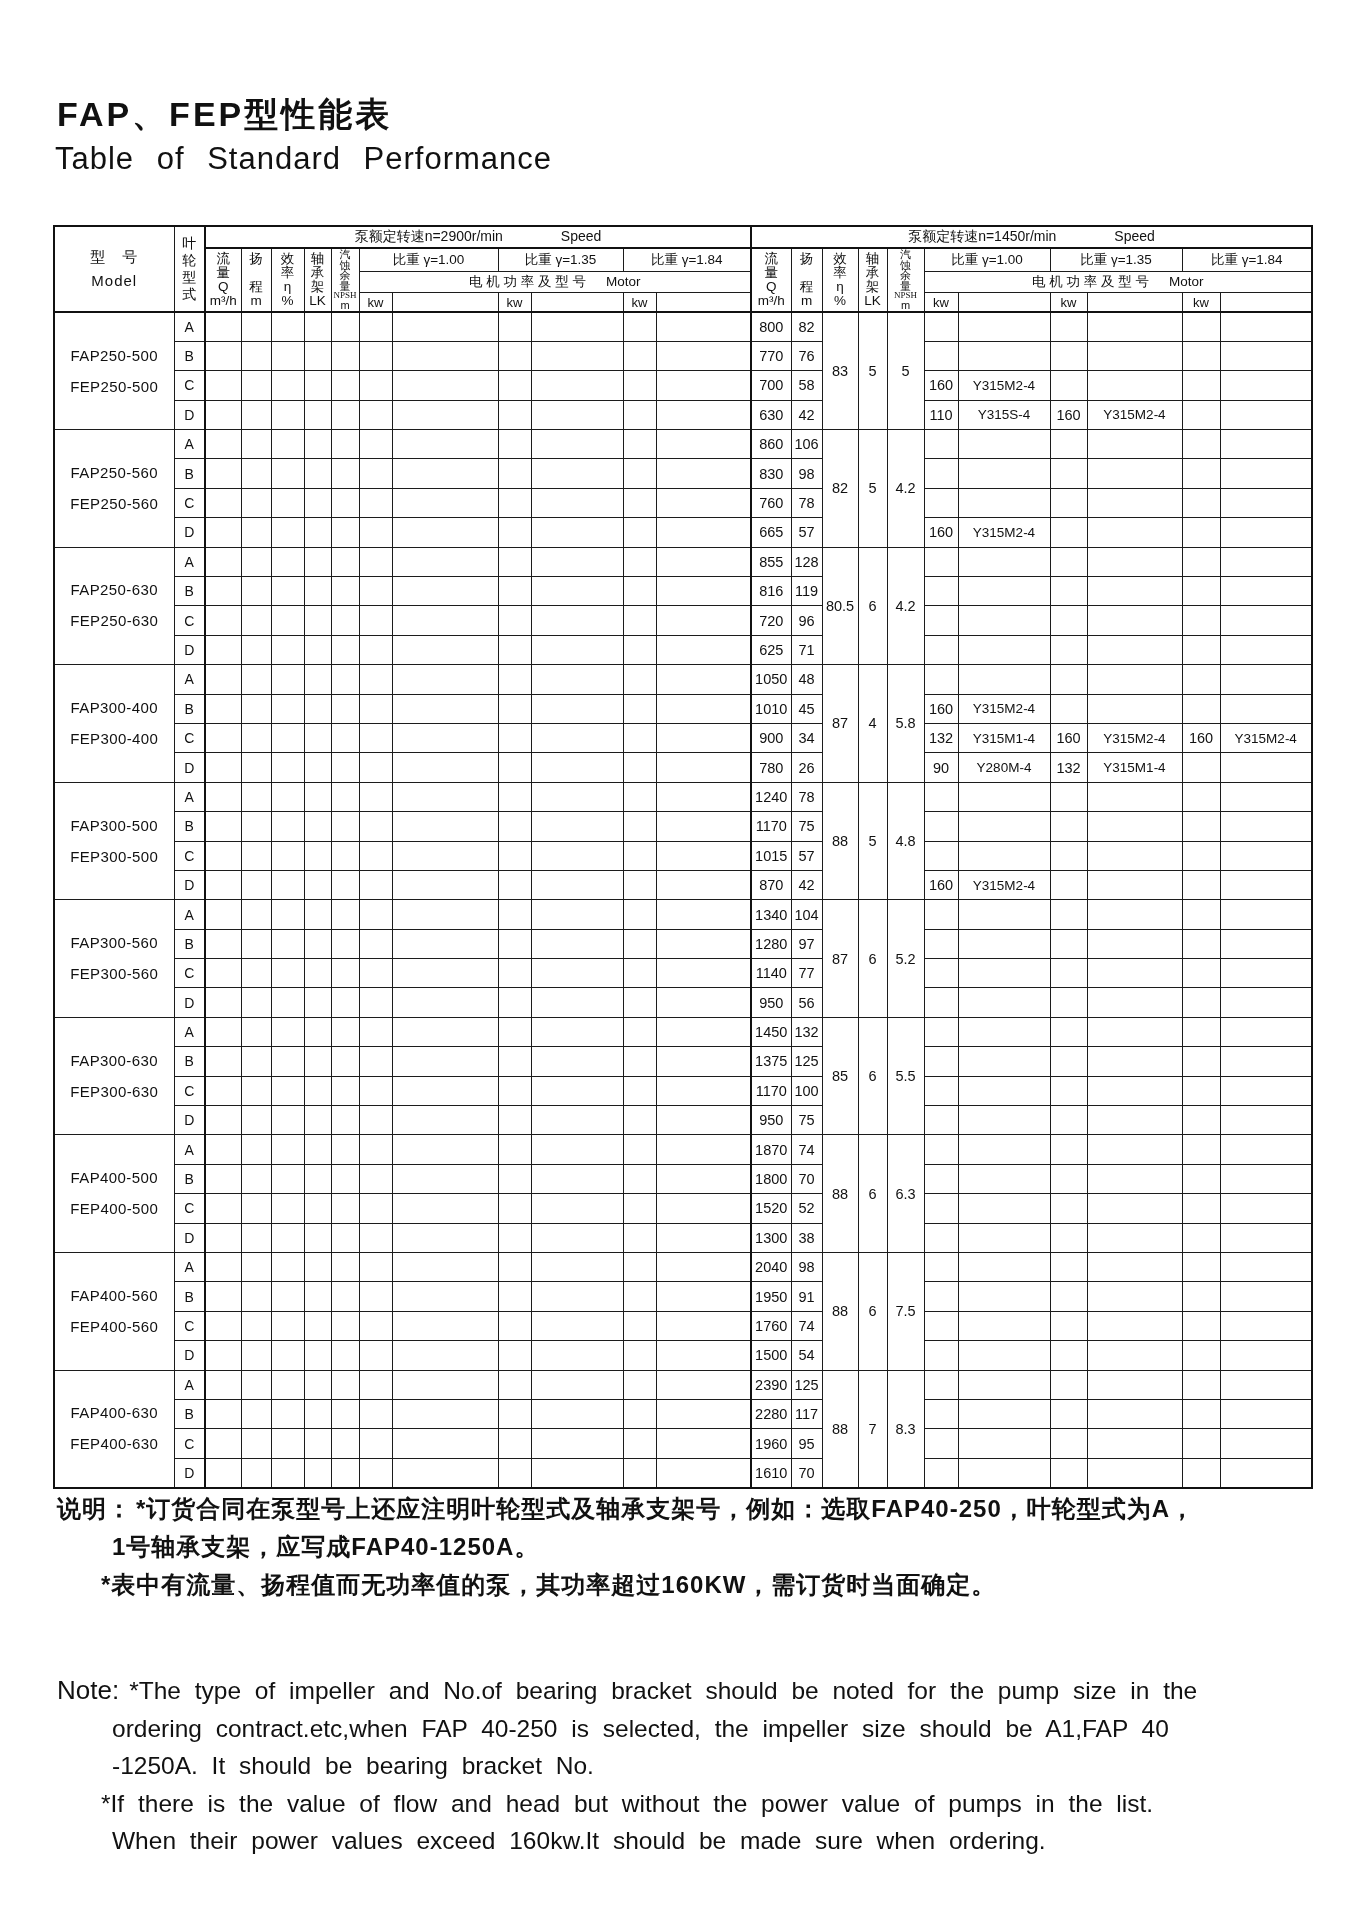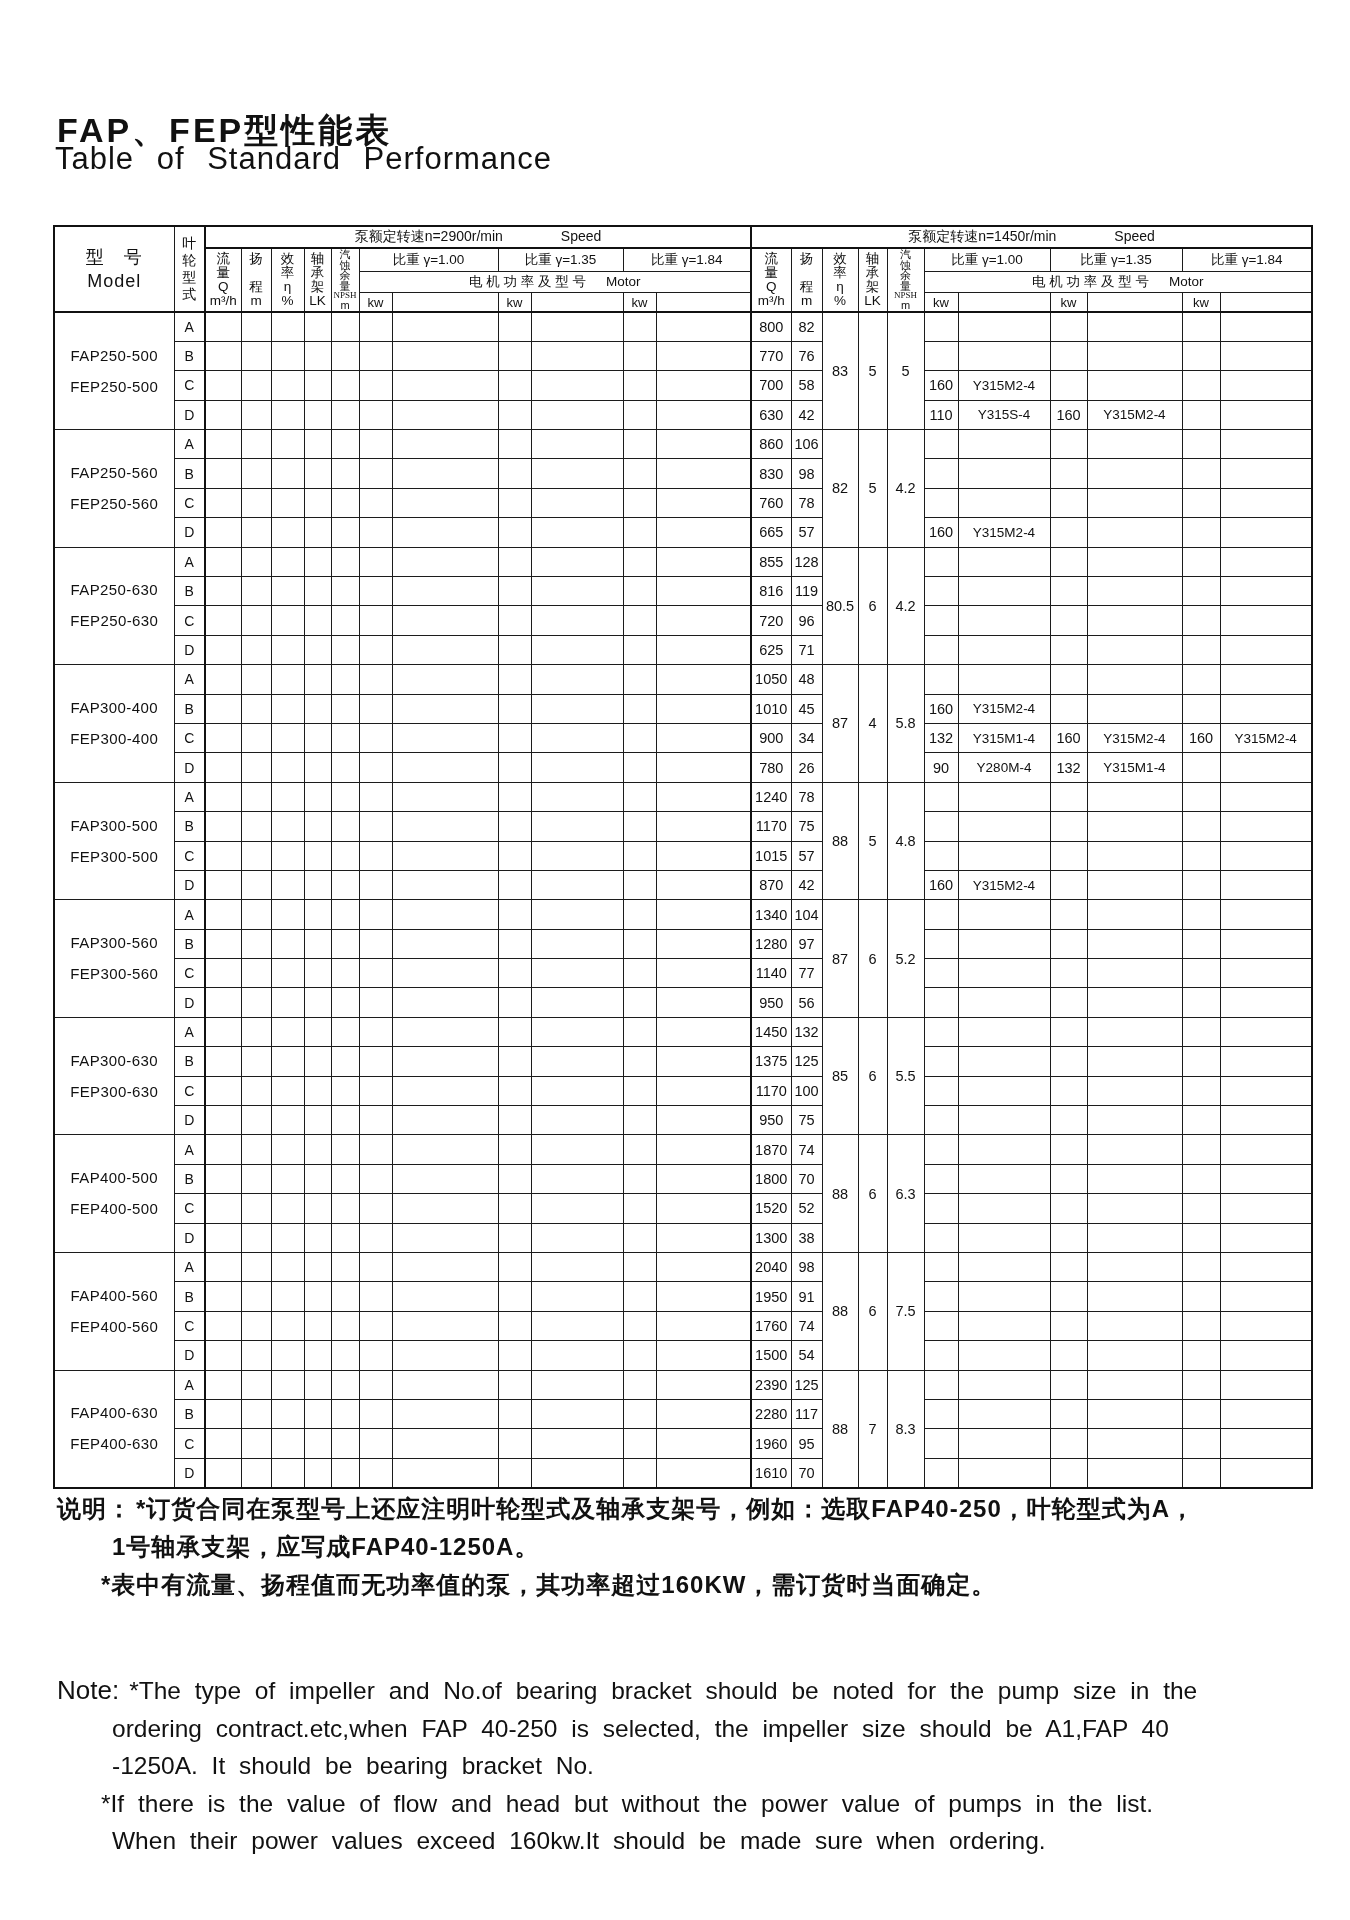--- a/index.html
+++ b/index.html
@@ -1,40 +1,40 @@
 <!DOCTYPE html>
 <html><head>
 <meta charset="utf-8">
 <style>
   * { margin:0; padding:0; box-sizing:border-box; }
   html,body { background:#ffffff; }
   body { width:1350px; height:1920px; font-family:"Liberation Sans", sans-serif; color:#111; }
   .page { position:relative; width:1350px; height:1920px; background:#fff; overflow:hidden; }
 
-  .title-zh { position:absolute; left:57px; top:108px; font-size:34px; font-weight:bold; letter-spacing:3px; }
+  .title-zh { position:absolute; left:57px; top:92px; font-size:34px; font-weight:bold; letter-spacing:3px; }
   .title-en { position:absolute; left:55px; top:141px; font-size:31px; word-spacing:13px; letter-spacing:1px; }
 
   table.perf { position:absolute; left:53px; top:225px; width:1258px; border-collapse:collapse; table-layout:fixed; border:2px solid #111; }
   th, td { border:1px solid #1c1c1c; text-align:center; vertical-align:middle; padding:0; font-weight:normal; overflow:hidden; }
   .r2 th { border-top:2px solid #111; }
   th.secl, td.secl { border-left:2px solid #111; }
   tbody tr:first-child td { border-top:2px solid #111; }
 
   tr.r1 th { height:22px; font-size:14px; }
   tr.r2 th { height:21px; font-size:13.5px; }
   tr.r3 th { height:18px; font-size:13.5px; }
   tr.r4 th { height:17px; font-size:13px; }
   tbody tr { height:29.4px; }
   td { font-size:14.5px; }
 
   .speed span + span { margin-left:58px; }
   .motorh span + span { margin-left:20px; }
 
   .stack { white-space:pre-line; line-height:14px; font-size:13.5px; display:block; }
-  .model-h .stack { line-height:24px; font-size:18px; letter-spacing:1px; }
+  .model-h .stack { line-height:24px; font-size:15px; letter-spacing:1px; }
   .imp-h .stack { line-height:17px; font-size:14px; }
   .npsh-chars { white-space:pre-line; line-height:10.5px; font-size:11px; display:block; }
   .npsh-abbr { display:block; font-size:9px; line-height:9px; letter-spacing:0;font-family:Liberation Serif, serif; }
   .npsh-unit { display:block; font-size:11px; line-height:11px; }
 
   td.model-cell { font-size:15px; letter-spacing:0.4px; }
   td.model-cell div { line-height:20px; }
   td.model-cell div + div { margin-top:11px; }
   td.imp-cell { font-size:14px; }
   td.motor { font-size:13.5px; }

